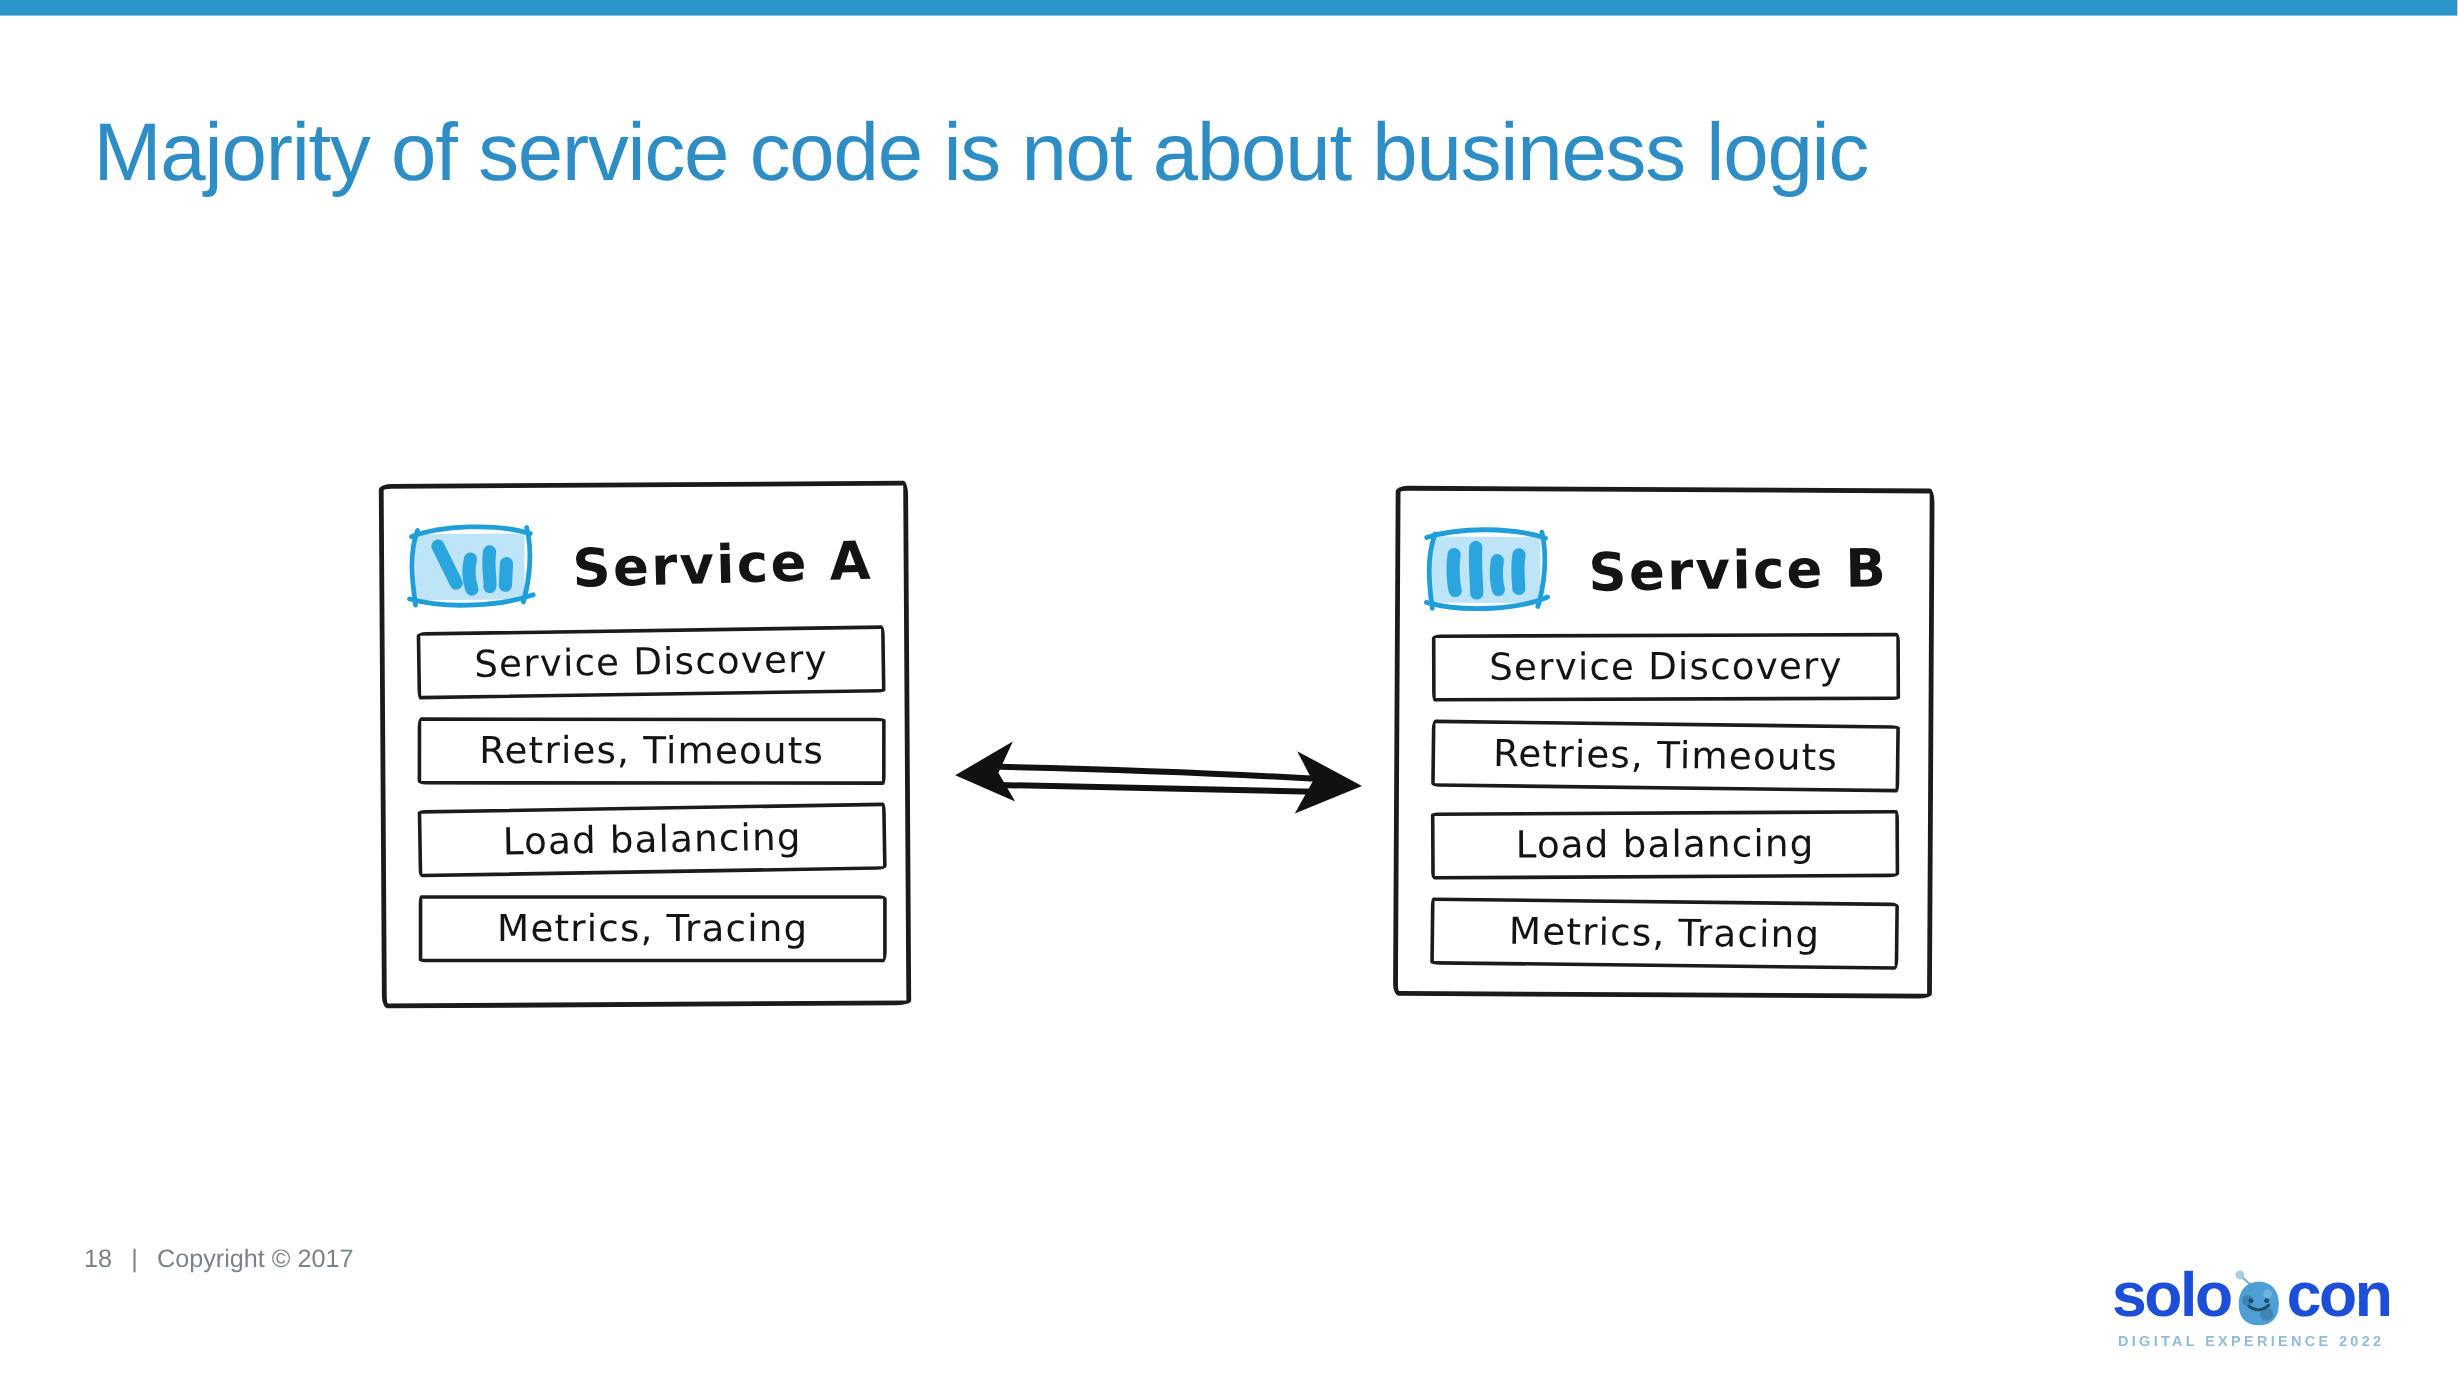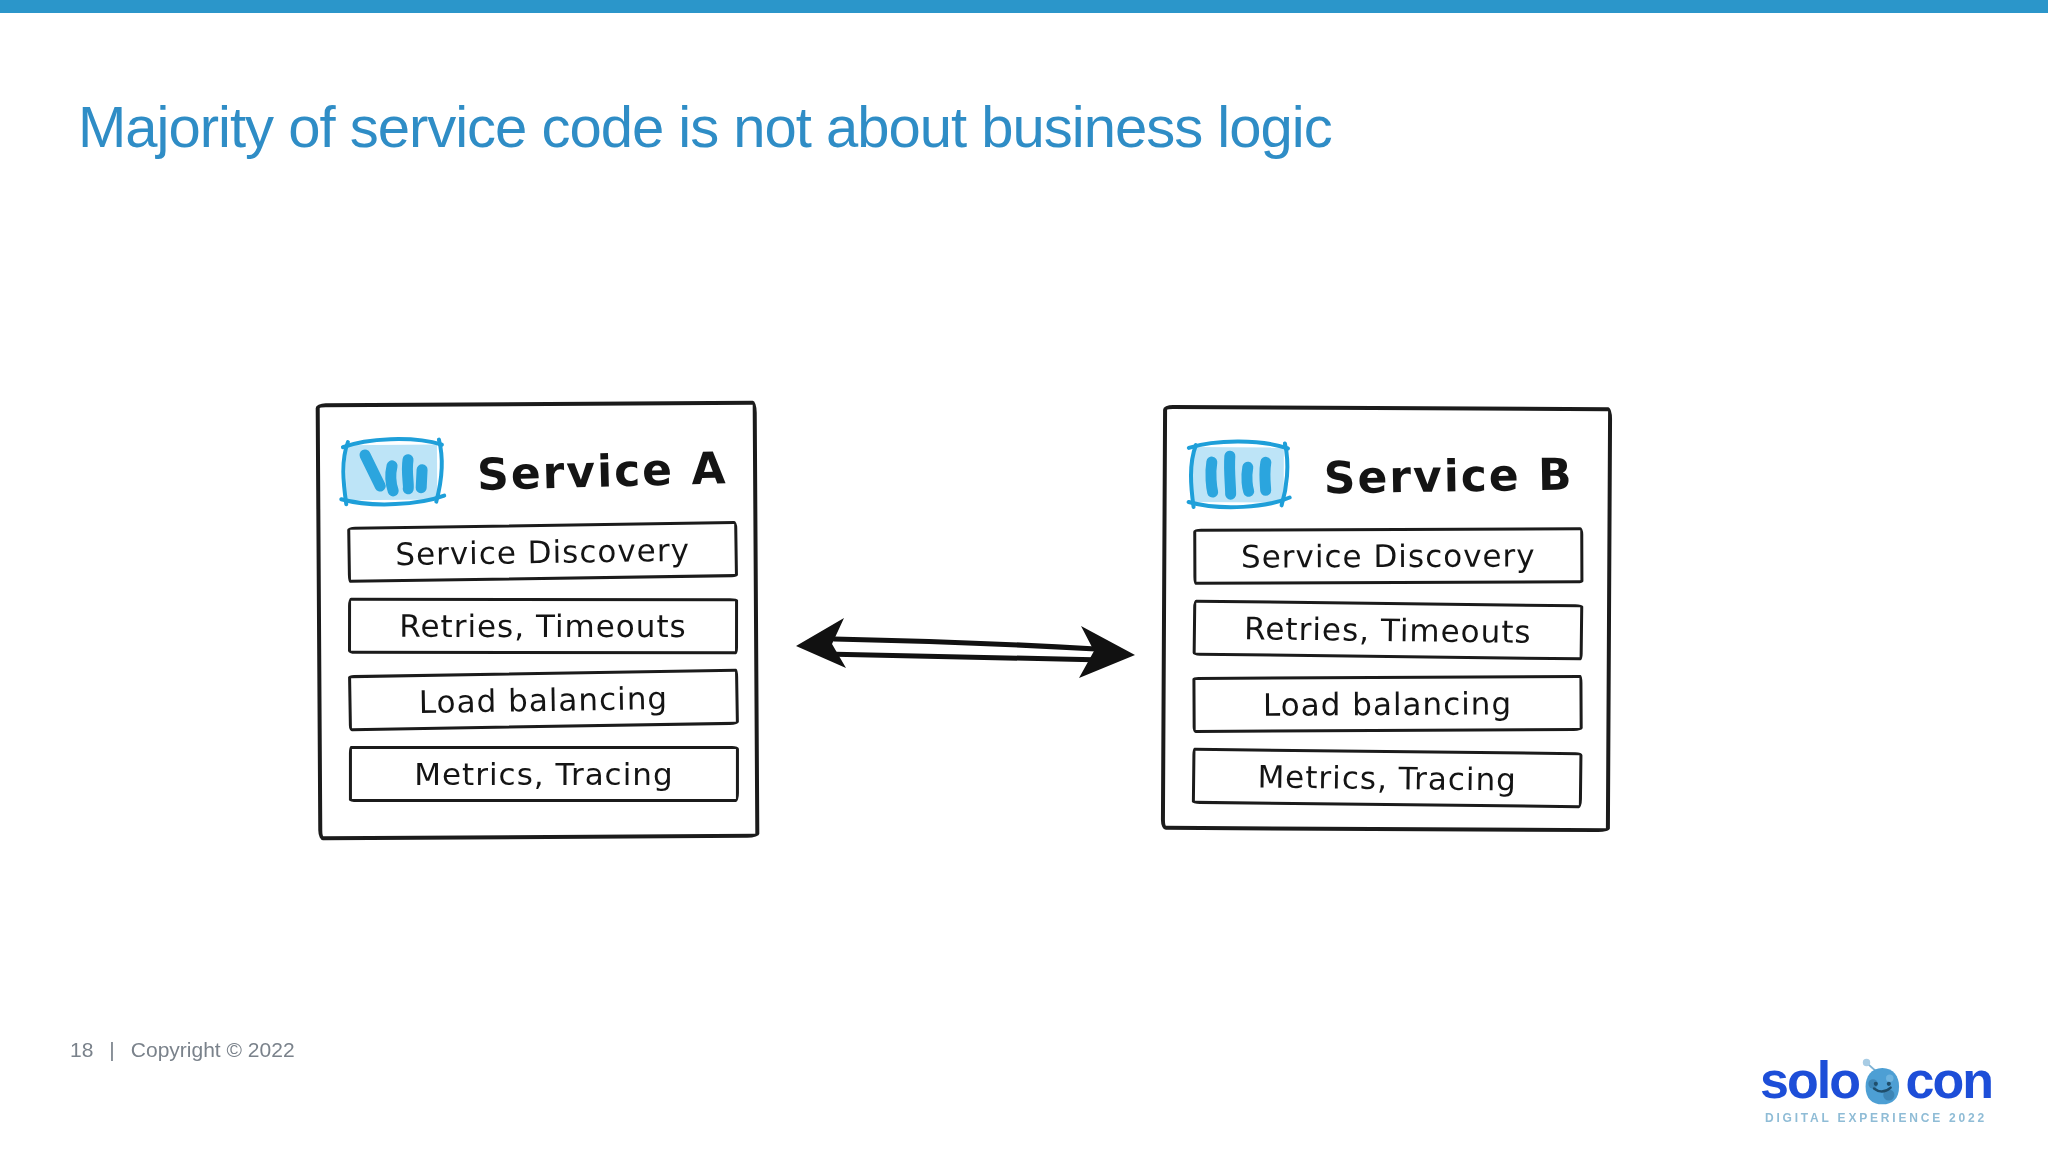--- a/index.html
+++ b/index.html
@@ -14,21 +14,21 @@
   
   .topbar {
     position: absolute; left: 0; top: 0;
     width: 2048px; height: 13px;
     background: #2B96CA;
   }
 
   
   .title {
     position: absolute; left: 78px; top: 90px;
-    font-size: 58px; line-height: 74px; font-weight: 400;
+    font-size: 68px; line-height: 74px; font-weight: 400;
     letter-spacing: -1px;
     color: #2F8DC6;
     white-space: nowrap;
   }
 
   
   .card {
     position: absolute;
     background: #ffffff;
     border: 4px solid #1B1B1B;
@@ -160,21 +160,21 @@
     <div class="item">Service Discovery</div>
     <div class="item">Retries, Timeouts</div>
     <div class="item">Load balancing</div>
     <div class="item">Metrics, Tracing</div>
   </div>
 </div>
 
 <div class="footer">
   <span>18</span>
   <span class="sep">|</span>
-  <span>Copyright © 2022</span>
+  <span>Copyright © 2017</span>
 </div>
 
 <div class="logo">
   <div class="logo-row">
     <span class="logo-word">solo</span>
     <svg class="logo-mascot" viewBox="0 0 48 56">
       <line x1="9" y1="9" x2="19" y2="18" stroke="#7FB3D4" stroke-width="2"></line>
       <circle cx="7" cy="7" r="4" fill="#A8CCE4"></circle>
       <path d="M24,13 C36,13 42,22 42,33 C42,46 35,52 24,52 C13,52 6,46 6,33 C6,22 12,13 24,13 Z" fill="#4D9FD4"></path>
       <circle cx="14" cy="30" r="5" fill="#3D85B5"></circle>

